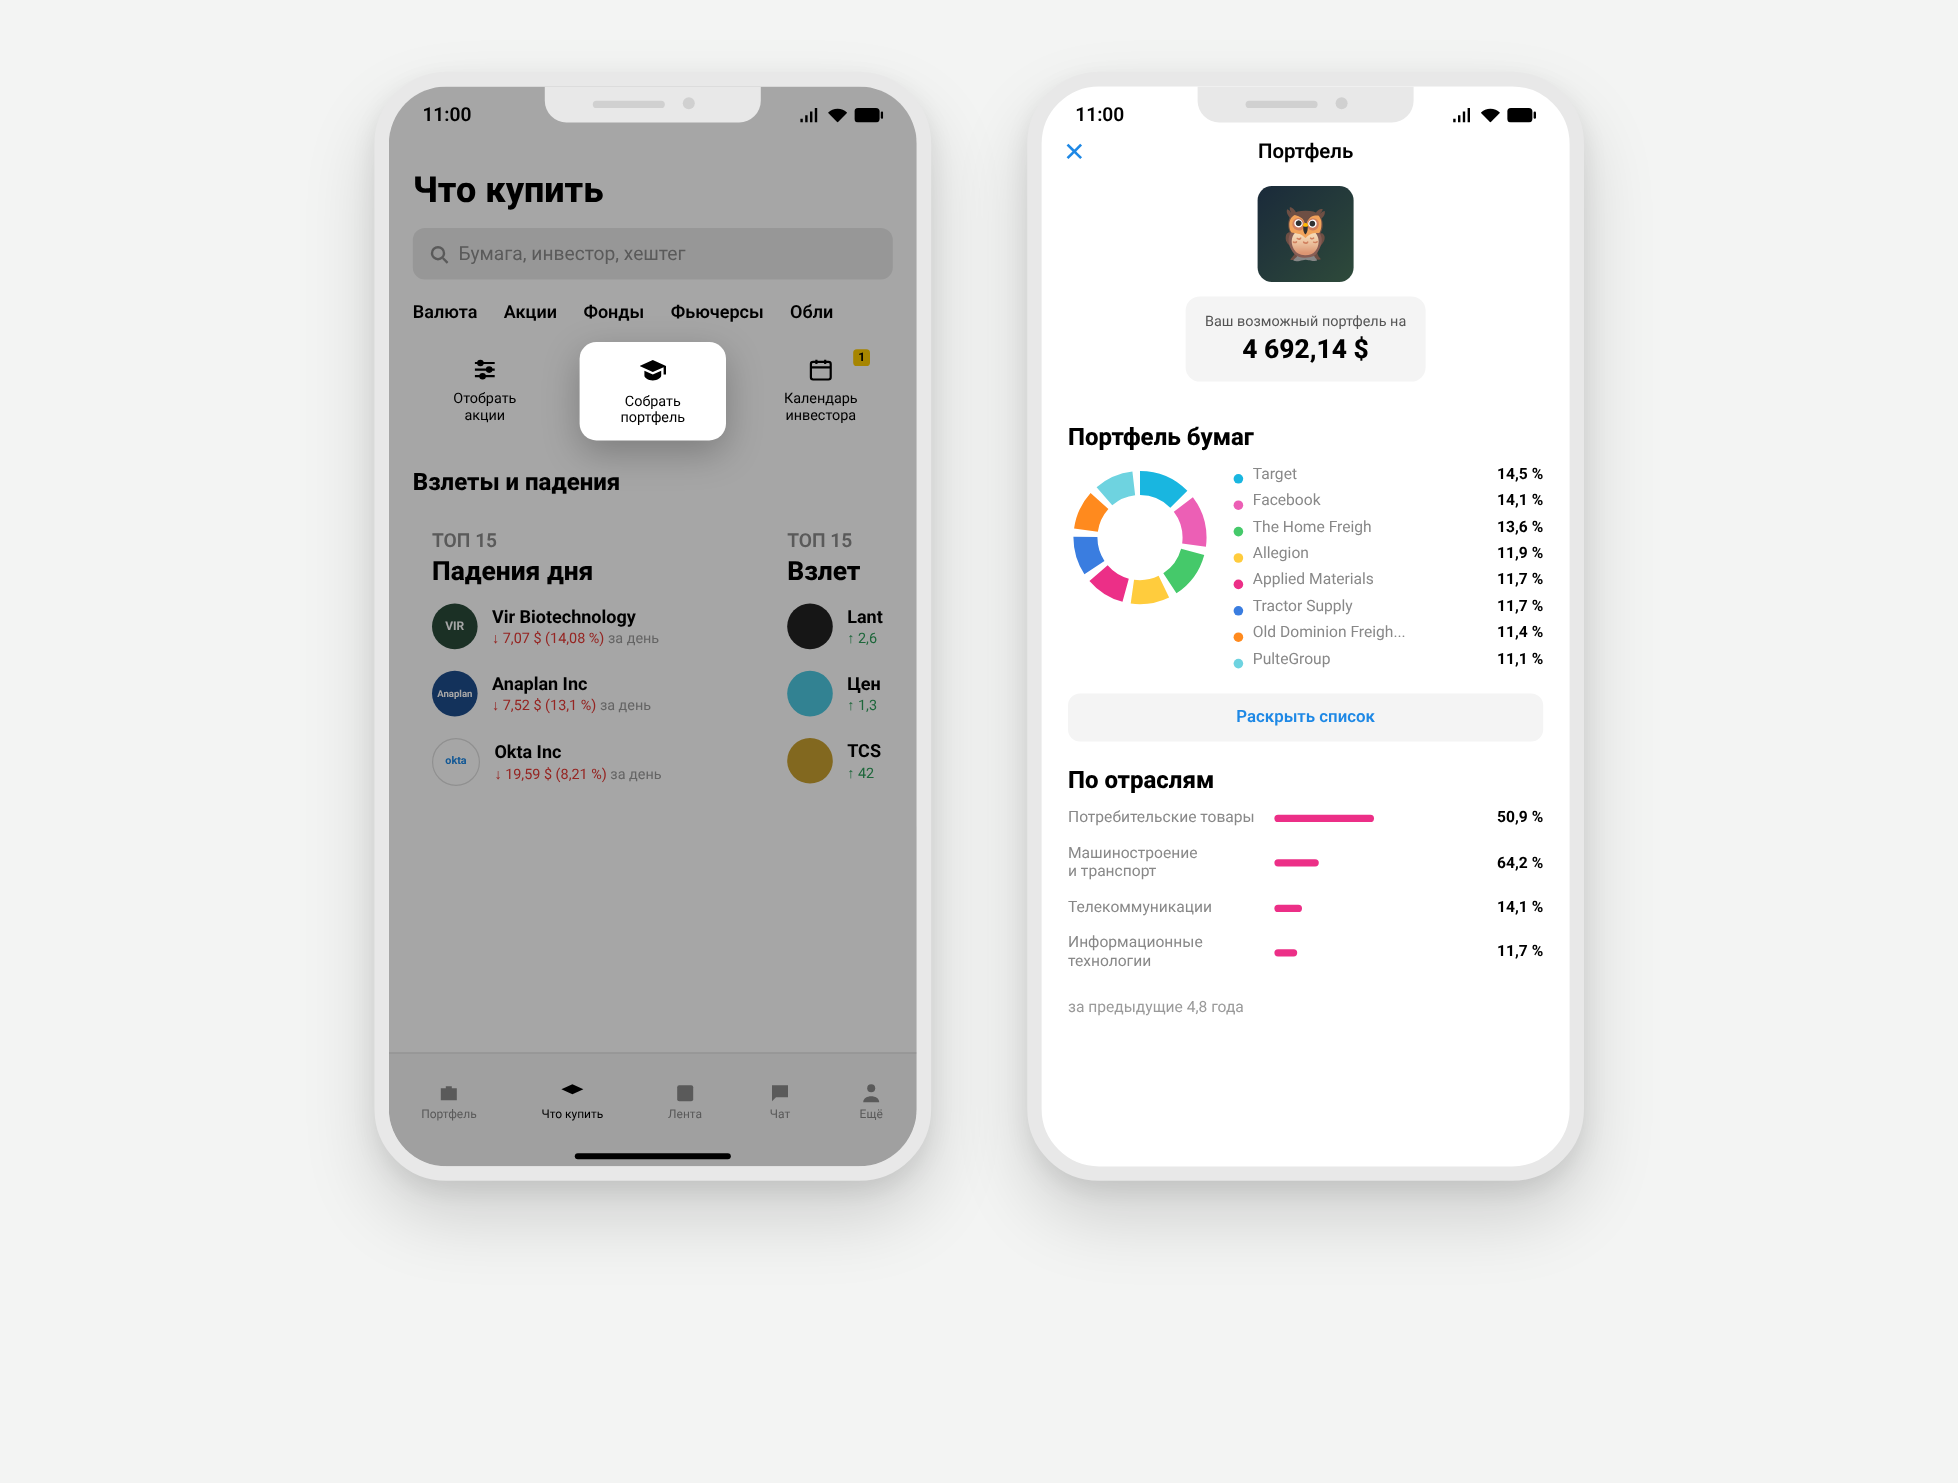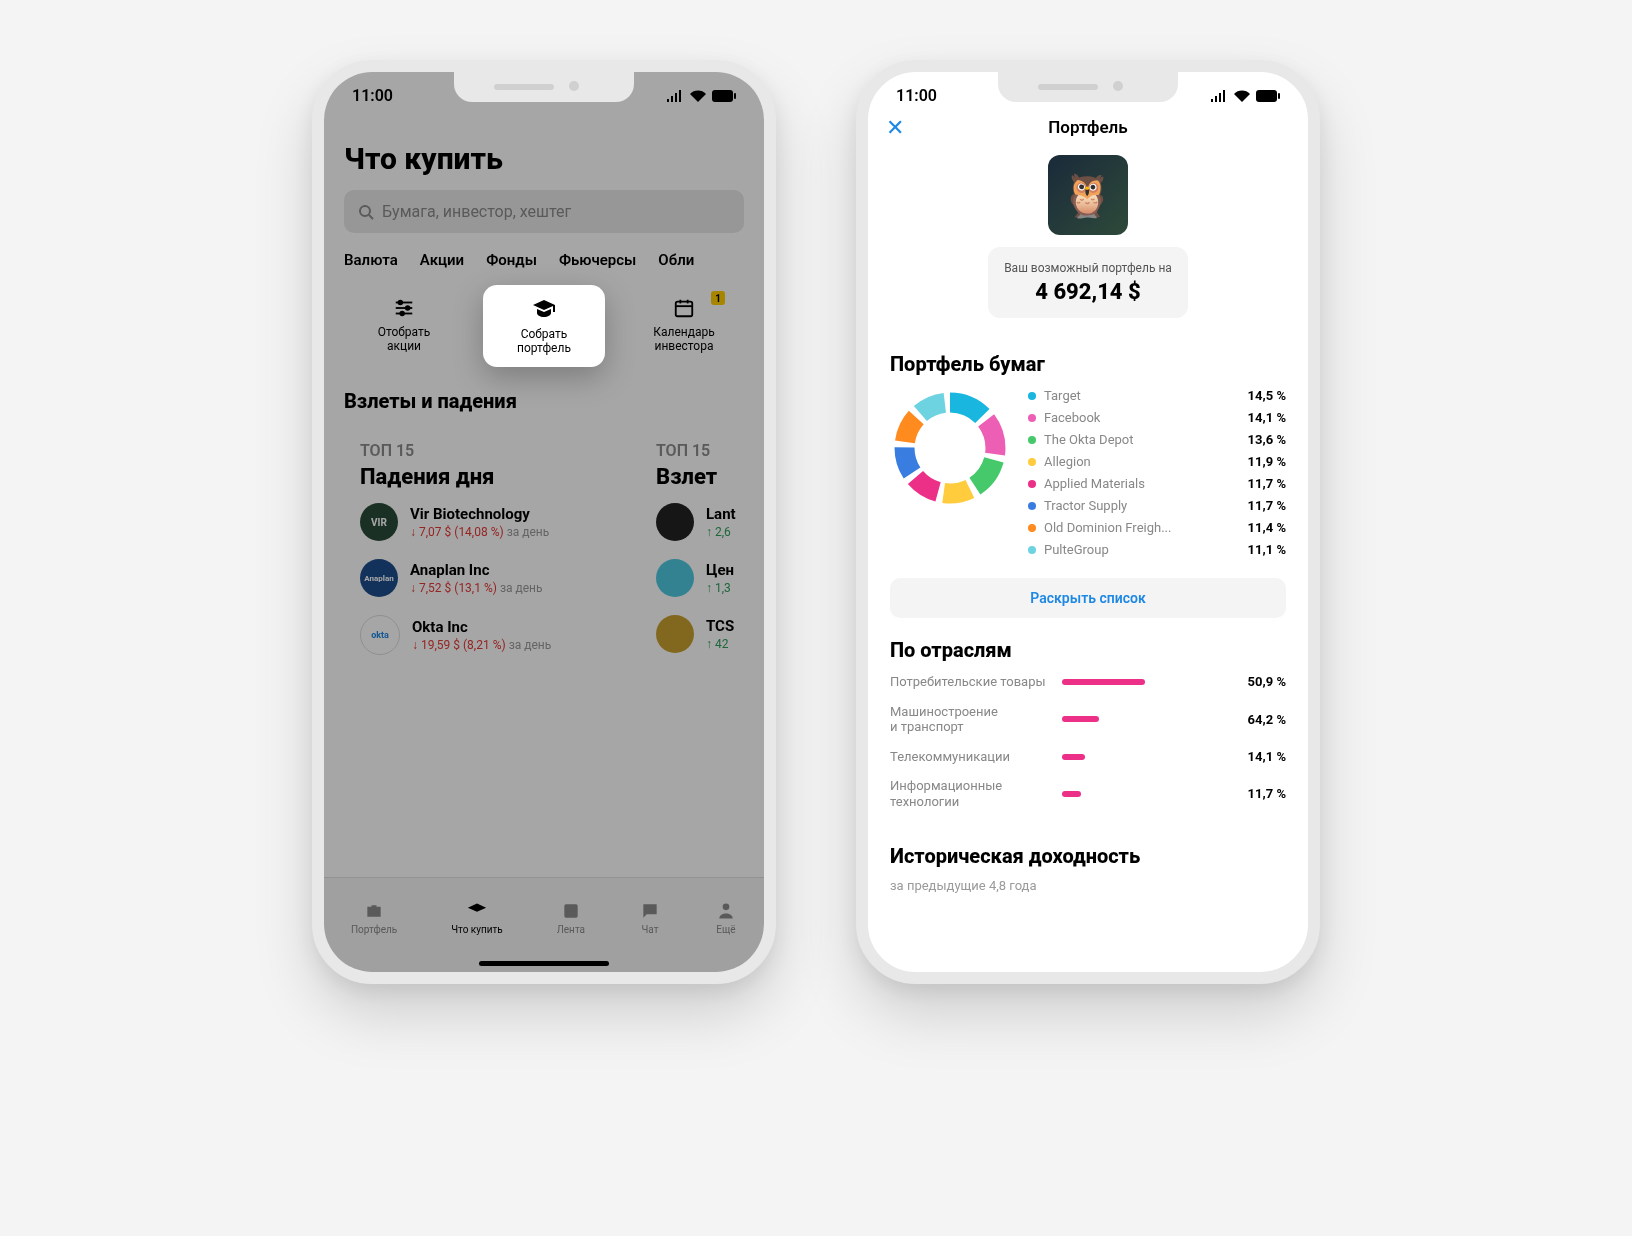--- a/index.html
+++ b/index.html
@@ -100,21 +100,21 @@
 .owl::after{content:"🦉";position:absolute;inset:0;display:flex;align-items:center;justify-content:center;font-size:42px;}
 .hero-box{flex:1;background:#f4f4f4;border-radius:12px;padding:14px 16px;text-align:center;}
 .hero-box .lbl{font-size:12px;color:#555;margin-bottom:4px;}
 .hero-box .val{font-size:22px;font-weight:800;}
 
 .r-section{padding:10px 22px 0;}
 .r-section h3{font-size:20px;font-weight:800;margin:10px 0 12px;}
 
 .donut-wrap{display:flex;gap:18px;}
 .legend{flex:1;}
-.lrow{display:flex;align-items:center;gap:8px;font-size:13px;margin-bottom:7px;}
+.lrow{display:flex;align-items:flex-end;gap:8px;font-size:13px;margin-bottom:7px;}
 .lrow .dot{width:8px;height:8px;border-radius:50%;}
 .lrow .name{flex:1;color:#888;}
 .lrow .val{font-weight:700;}
 
 .expand{margin:14px 22px 0;background:#f4f4f4;border-radius:10px;text-align:center;padding:12px;color:#1e88e5;font-weight:600;font-size:14px;}
 
 .ind-row{display:flex;align-items:center;gap:12px;margin-bottom:14px;font-size:13px;}
 .ind-row .name{flex:0 0 160px;color:#888;line-height:1.2;}
 .ind-row .bar{flex:1;height:6px;border-radius:3px;background:transparent;position:relative;}
 .ind-row .bar span{position:absolute;left:0;top:0;height:100%;border-radius:3px;background:#ec2f87;}
@@ -348,21 +348,21 @@
               <span class="name">Target</span>
               <span class="val">14,5 %</span>
             </div>
             <div class="lrow">
               <span class="dot" style="background:#ec5fb5"></span>
               <span class="name">Facebook</span>
               <span class="val">14,1 %</span>
             </div>
             <div class="lrow">
               <span class="dot" style="background:#45c96a"></span>
-              <span class="name">The Okta Depot</span>
+              <span class="name">The Home Freigh</span>
               <span class="val">13,6 %</span>
             </div>
             <div class="lrow">
               <span class="dot" style="background:#ffcc3d"></span>
               <span class="name">Allegion</span>
               <span class="val">11,9 %</span>
             </div>
             <div class="lrow">
               <span class="dot" style="background:#ec2f87"></span>
               <span class="name">Applied Materials</span>
@@ -419,18 +419,17 @@
 технологии</div>
             <div class="bar">
               <span style="width:12%"></span>
             </div>
             <div class="val">11,7 %</div>
           </div>
         </div>
     </div>
 
     <div class="r-section">
-      <h3>Историческая доходность</h3>
       <div class="hist-sub">за предыдущие 4,8 года</div>
     </div>
 
   </div>
 </div>
 
 </body></html>

